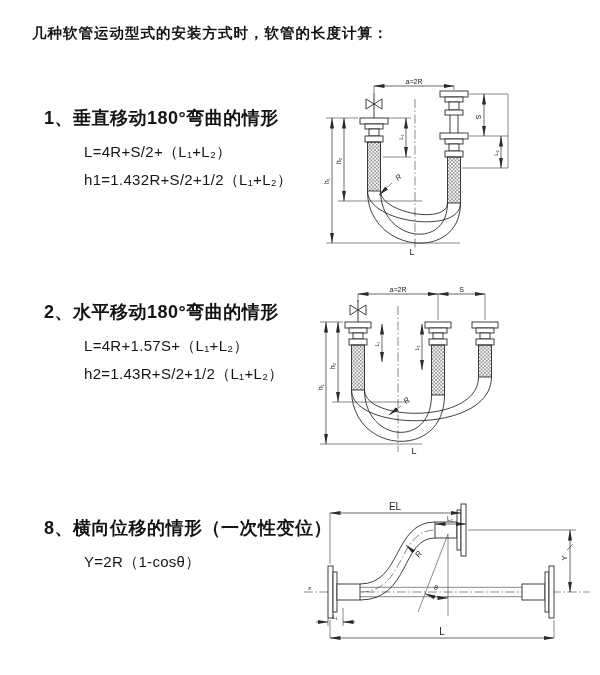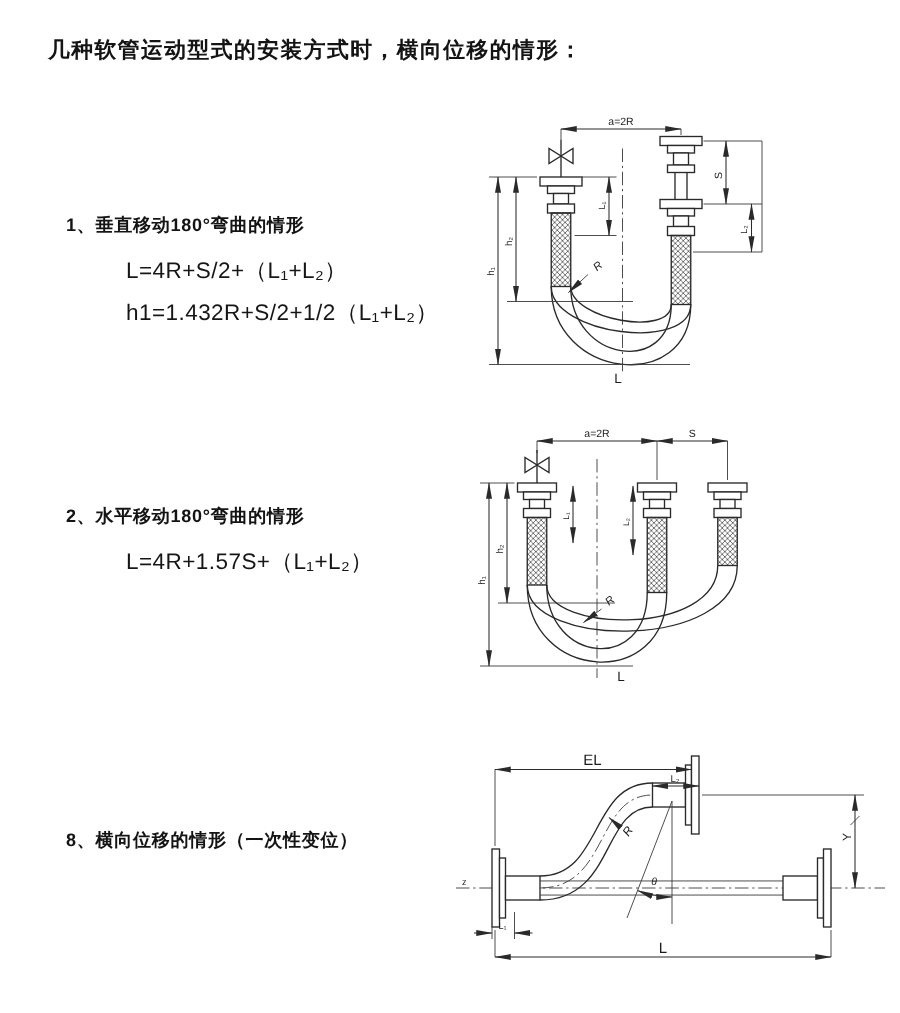--- a/index.html
+++ b/index.html
@@ -5,35 +5,35 @@
   html,body{margin:0;padding:0;}
   body{
     width:600px;height:675px;position:relative;background:#ffffff;overflow:hidden;
     font-family:"Liberation Sans","DejaVu Sans",sans-serif;color:#1c1c1c;
   }
   .page-title{
     position:absolute;left:32px;top:24px;font-size:14.5px;font-weight:bold;
     letter-spacing:1px;color:#141414;
   }
   .section{position:absolute;left:44px;}
-  .section-heading{font-size:12px;font-weight:bold;letter-spacing:0.5px;color:#141414;margin-top:36px;}
+  .section-heading{font-size:18px;font-weight:bold;letter-spacing:0.5px;color:#141414;}
   .formulas{margin-top:8px;margin-left:40px;}
   .formula-line{font-size:15px;line-height:28px;color:#161616;letter-spacing:0.3px;white-space:nowrap;}
   .diagram{position:absolute;}
   svg text{fill:#1c1c1c;font-family:"Liberation Sans","DejaVu Sans",sans-serif;}
   svg .ln{stroke:#2a2a2a;stroke-width:0.9;fill:none;}
   svg .thin{stroke:#3a3a3a;stroke-width:0.6;fill:none;}
   svg .cl{stroke:#3a3a3a;stroke-width:0.6;fill:none;stroke-dasharray:9 2.5 1.5 2.5;}
   svg .fit{fill:#ffffff;stroke:#2a2a2a;stroke-width:0.9;}
   svg .dim{stroke:#2a2a2a;stroke-width:0.7;fill:none;}
 </style>
 </head>
 <body>
 
-<div class="page-title">几种软管运动型式的安装方式时，横向位移的情形：</div>
+<div class="page-title">几种软管运动型式的安装方式时，软管的长度计算：</div>
 
 <div class="section" style="top:106px;">
   <div class="section-heading">1、垂直移动180°弯曲的情形</div>
   <div class="formulas">
     <div class="formula-line">L=4R+S/2+（L₁+L₂）</div>
     <div class="formula-line">h1=1.432R+S/2+1/2（L₁+L₂）</div>
   </div>
 </div>
 
 <svg class="diagram" style="left:312px;top:73px;" width="260" height="185" viewBox="0 0 260 185">
@@ -125,20 +125,21 @@
     <line class="thin" x1="80" y1="110" x2="67" y2="122" marker-end="url(#m1)"></line>
     <text x="86" y="108" font-size="7.5" font-style="italic" transform="rotate(-40 86 108)">R</text>
   </g>
   <text x="100" y="182" font-size="9" text-anchor="middle">L</text>
 </svg>
 
 <div class="section" style="top:300px;">
   <div class="section-heading">2、水平移动180°弯曲的情形</div>
   <div class="formulas">
     <div class="formula-line">L=4R+1.57S+（L₁+L₂）</div>
+    <div class="formula-line">h2=1.43R+S/2+1/2（L₁+L₂）</div>
   </div>
 </div>
 
 <svg class="diagram" style="left:310px;top:282px;" width="285" height="175" viewBox="0 0 285 175">
   <defs>
     <marker id="m2" markerWidth="12" markerHeight="6" refX="10.5" refY="3" orient="auto-start-reverse" markerUnits="userSpaceOnUse">
       <path d="M0,1 L11,3 L0,5 Z" fill="#2a2a2a"></path>
     </marker>
     <pattern id="p2" patternUnits="userSpaceOnUse" width="3.5" height="3.5">
       <path d="M0,0 L3.5,3.5 M3.5,0 L0,3.5" stroke="#4a4a4a" stroke-width="0.5"></path>
@@ -217,20 +218,21 @@
   <g>
     <line class="thin" x1="91" y1="124" x2="79" y2="133" marker-end="url(#m2)"></line>
     <text x="96" y="122" font-size="7.5" font-style="italic" transform="rotate(-40 96 122)">R</text>
   </g>
   <text x="104" y="172" font-size="9" text-anchor="middle">L</text>
 </svg>
 
 <div class="section" style="top:516px;">
   <div class="section-heading">8、横向位移的情形（一次性变位）</div>
   <div class="formulas">
+    <div class="formula-line">Y=2R（1-cosθ）</div>
   </div>
 </div>
 
 <svg class="diagram" style="left:298px;top:498px;" width="300" height="155" viewBox="0 0 300 155">
   <defs>
     <marker id="m3" markerWidth="12" markerHeight="6" refX="10.5" refY="3" orient="auto-start-reverse" markerUnits="userSpaceOnUse">
       <path d="M0,1 L11,3 L0,5 Z" fill="#2a2a2a"></path>
     </marker>
   </defs>
 

